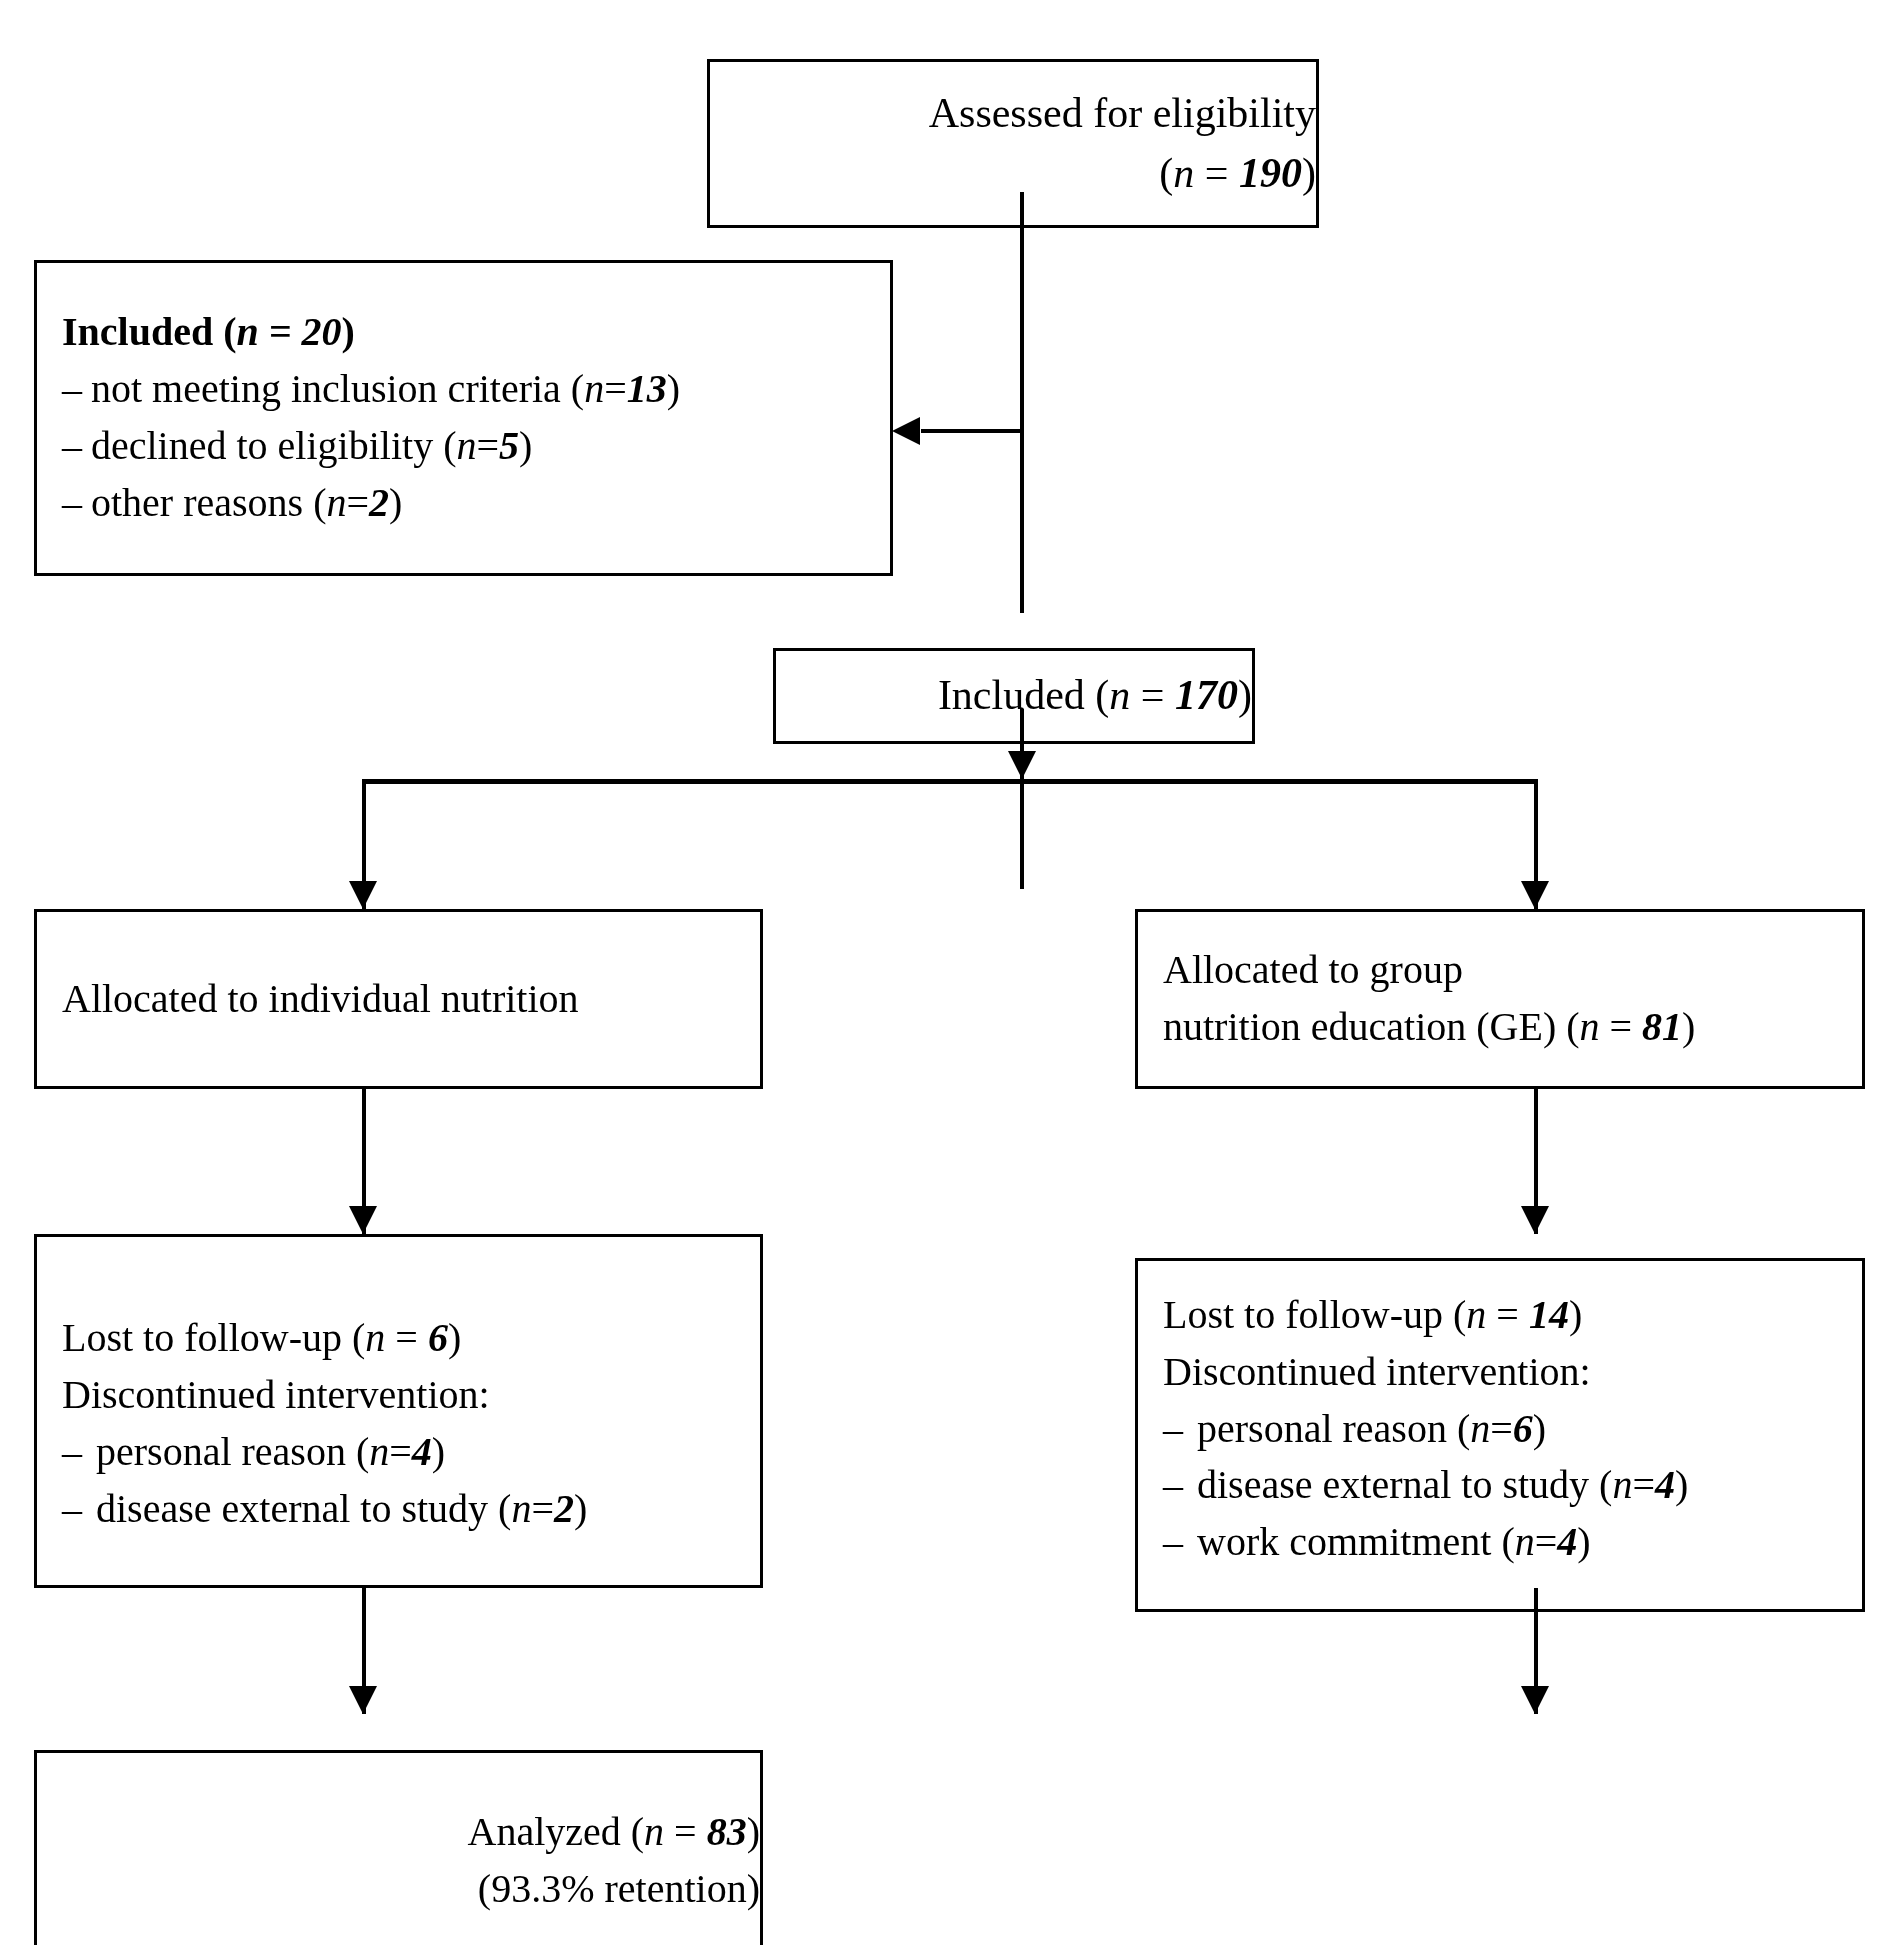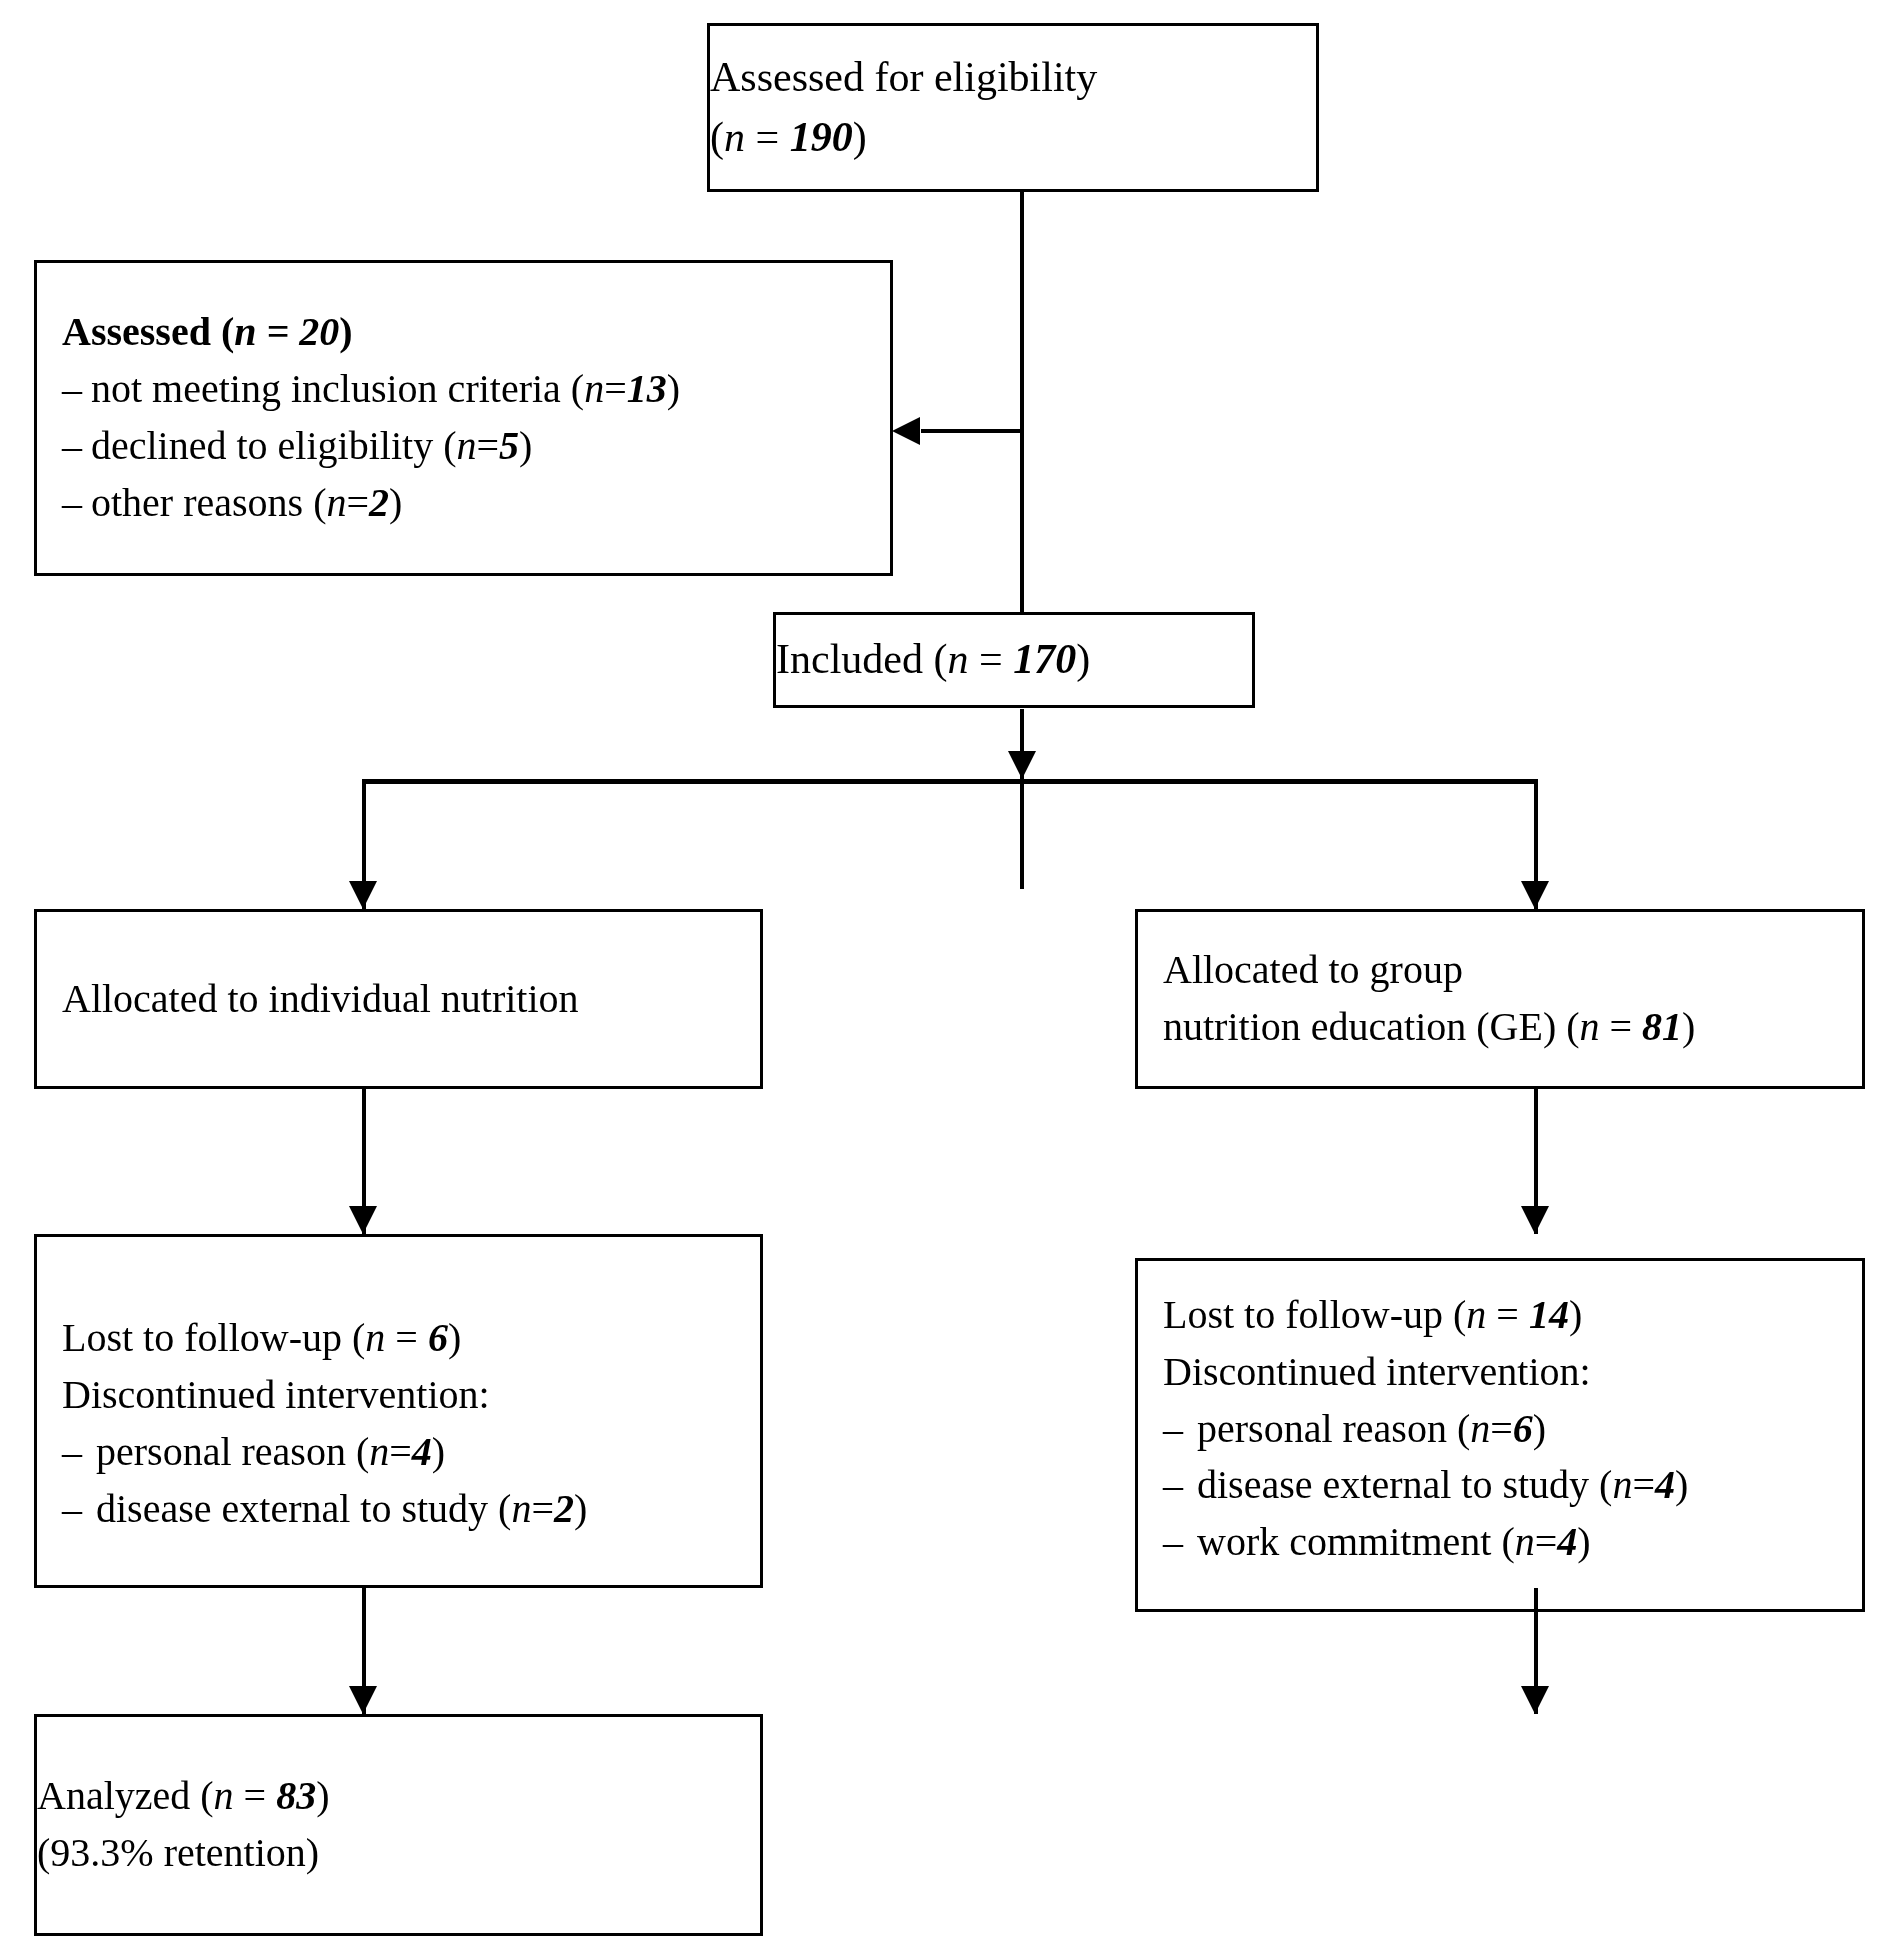--- a/index.html
+++ b/index.html
@@ -22,21 +22,21 @@
   
   .box {
     position: absolute;
     box-sizing: border-box;
     border: 3.8px solid #000000;
     background: #ffffff;
     display: flex;
     flex-direction: column;
     justify-content: center;
   }
-  .box.center  { align-items: flex-start;      text-align: center; }
+  .box.center  { align-items: flex-end;      text-align: center; margin-top: 36px; }
   .box.left    { align-items: flex-start;  text-align: left; }
 
   .line {
     display: block;
     white-space: nowrap;
     line-height: 1.42;
   }
 
   
   .t-xl   { font-size: 42px; }
@@ -104,21 +104,21 @@
     <span class="line t-xl">Assessed for eligibility</span>
     <span class="line t-xl">
       <span>(</span><i class="nvar">n</i><span> = </span><b class="nval">190</b><span>)</span>
     </span>
   </div>
 
   <div class="vline" style="left:1020px; top:192px; height:421px;"></div>
 
   <div class="box left pad-l" style="left:34px; top:260px; width:859px; height:316px;">
     <span class="line t-lg">
-      <span class="hdr-b">Assessed </span><span class="hdr-b"> (</span><b class="nval">n</b><b class="nval"> = </b><b class="nval">20</b><span class="hdr-b">)</span>
+      <span class="hdr-b">Included </span><span class="hdr-b"> (</span><b class="nval">n</b><b class="nval"> = </b><b class="nval">20</b><span class="hdr-b">)</span>
     </span>
 
     <span class="bullet t-lg">
       <span class="dash">–</span>
         <span>not meeting inclusion criteria (</span>
         <i class="nvar">n</i>
         <span> = </span>
         <b class="nval">13</b>
         <span>)</span>
     </span>

